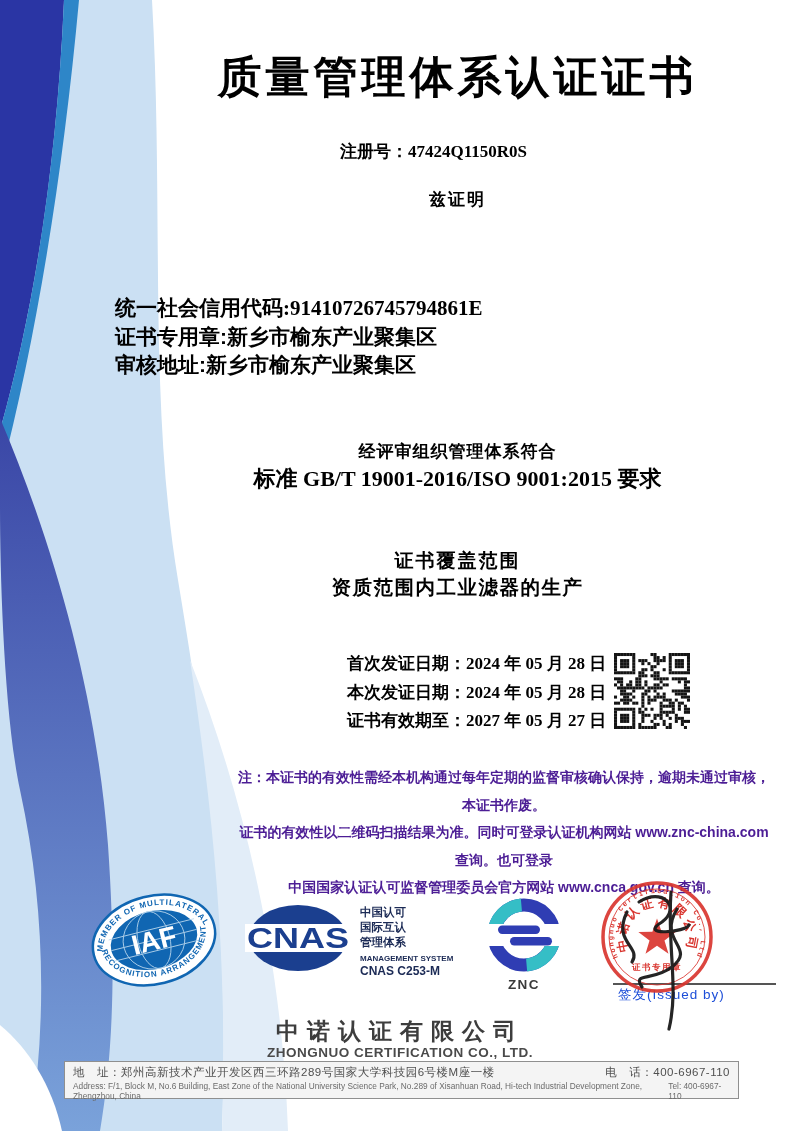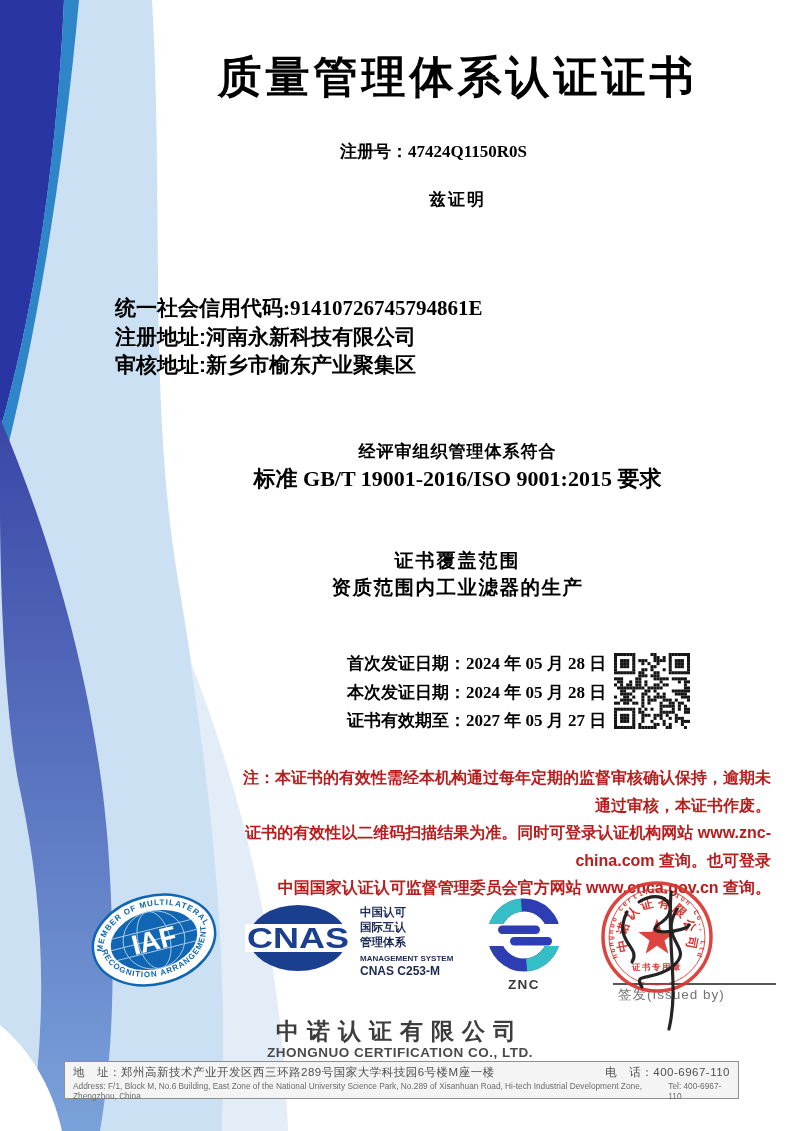--- a/index.html
+++ b/index.html
@@ -19,29 +19,29 @@
   #company-name{top:220px;font-size:31px;font-weight:700;letter-spacing:2px;}
   #info-block{top:294px;font-size:21px;font-weight:700;line-height:28.5px;text-align:left;}
   #info-block .line{white-space:nowrap;}
   #conformity{top:440px;font-size:17px;font-weight:700;letter-spacing:1px;}
   #standard{top:464px;font-size:22px;font-weight:700;}
   #scope-heading{top:548px;font-size:19px;font-weight:700;letter-spacing:2px;}
   #scope-text{top:574px;font-size:19.5px;font-weight:700;letter-spacing:1.5px;}
   #dates-block{left:347px;top:650px;font-size:17px;font-weight:700;line-height:28.5px;text-align:left;}
   #dates-block .val{font-family:"Liberation Serif","DejaVu Serif",serif;}
   #qr-wrap{left:614px;top:653px;width:76px;height:76px;}
-  #note-block{left:237px;top:764px;width:534px;font-size:16px;font-weight:700;line-height:27.5px;text-align:right;color:#b91c1c;}
+  #note-block{left:237px;top:764px;width:534px;font-size:14px;font-weight:700;line-height:27.5px;text-align:center;color:#4c1d95;}
   #iaf-svg{left:80px;top:884px;}
   #cnas-svg{left:245px;top:901px;}
   #cnas-caption{left:360px;top:905px;text-align:left;color:#1b2a55;}
   #cnas-caption .cn{font-size:11.5px;font-weight:700;line-height:15px;}
   #cnas-caption .en1{font-size:8px;font-weight:700;line-height:13px;margin-top:2px;}
   #cnas-caption .en2{font-size:12px;font-weight:700;line-height:13px;}
   #znc-svg{left:485px;top:896px;}
-  #issued-by{left:618px;top:986px;font-size:13.5px;letter-spacing:1px;color:#737373;}
+  #issued-by{left:618px;top:986px;font-size:13.5px;letter-spacing:1px;color:#1d4ed8;}
   #stamp-svg{left:585px;top:865px;z-index:3;pointer-events:none;}
   #issuer-cn{top:1016px;font-size:23px;font-weight:700;letter-spacing:8px;color:#3d3d3d;}
   #issuer-en{top:1045px;font-size:13.5px;font-weight:600;letter-spacing:.5px;color:#4a4a4a;}
   #footer-box{left:64px;top:1061px;width:657px;height:30px;border:1px solid #8f8f8f;
               background:#f4f4f4;padding:3px 8px;z-index:3;}
   .footer-row{display:flex;justify-content:space-between;align-items:flex-end;}
   #footer-cn{font-size:11.5px;color:#4f4f4f;letter-spacing:.5px;}
   #footer-en{font-size:8.3px;color:#6b6b6b;margin-top:1px;}
 </style>
 </head>
@@ -71,21 +71,21 @@
     <div id="reg-line" class="abs center-col">
       <span>注册号：</span><span class="serif">47424Q1150R0S</span>
     </div>
 
     <div id="certify-intro" class="abs center-col">兹证明</div>
 
 
     <div id="info-block" class="abs center-col">
       <div style="display:inline-block;text-align:left;">
         <div class="line serif">统一社会信用代码:91410726745794861E</div>
-        <div class="line">注册地址:河南永新科技有限公司</div>
+        <div class="line">证书专用章:新乡市榆东产业聚集区</div>
         <div class="line">审核地址:新乡市榆东产业聚集区</div>
       </div>
     </div>
 
     <div id="conformity" class="abs center-col">经评审组织管理体系符合</div>
 
     <div id="standard" class="abs center-col serif">标准 GB/T 19001-2016/ISO 9001:2015 要求</div>
 
     <div id="scope-heading" class="abs center-col">证书覆盖范围</div>
 

